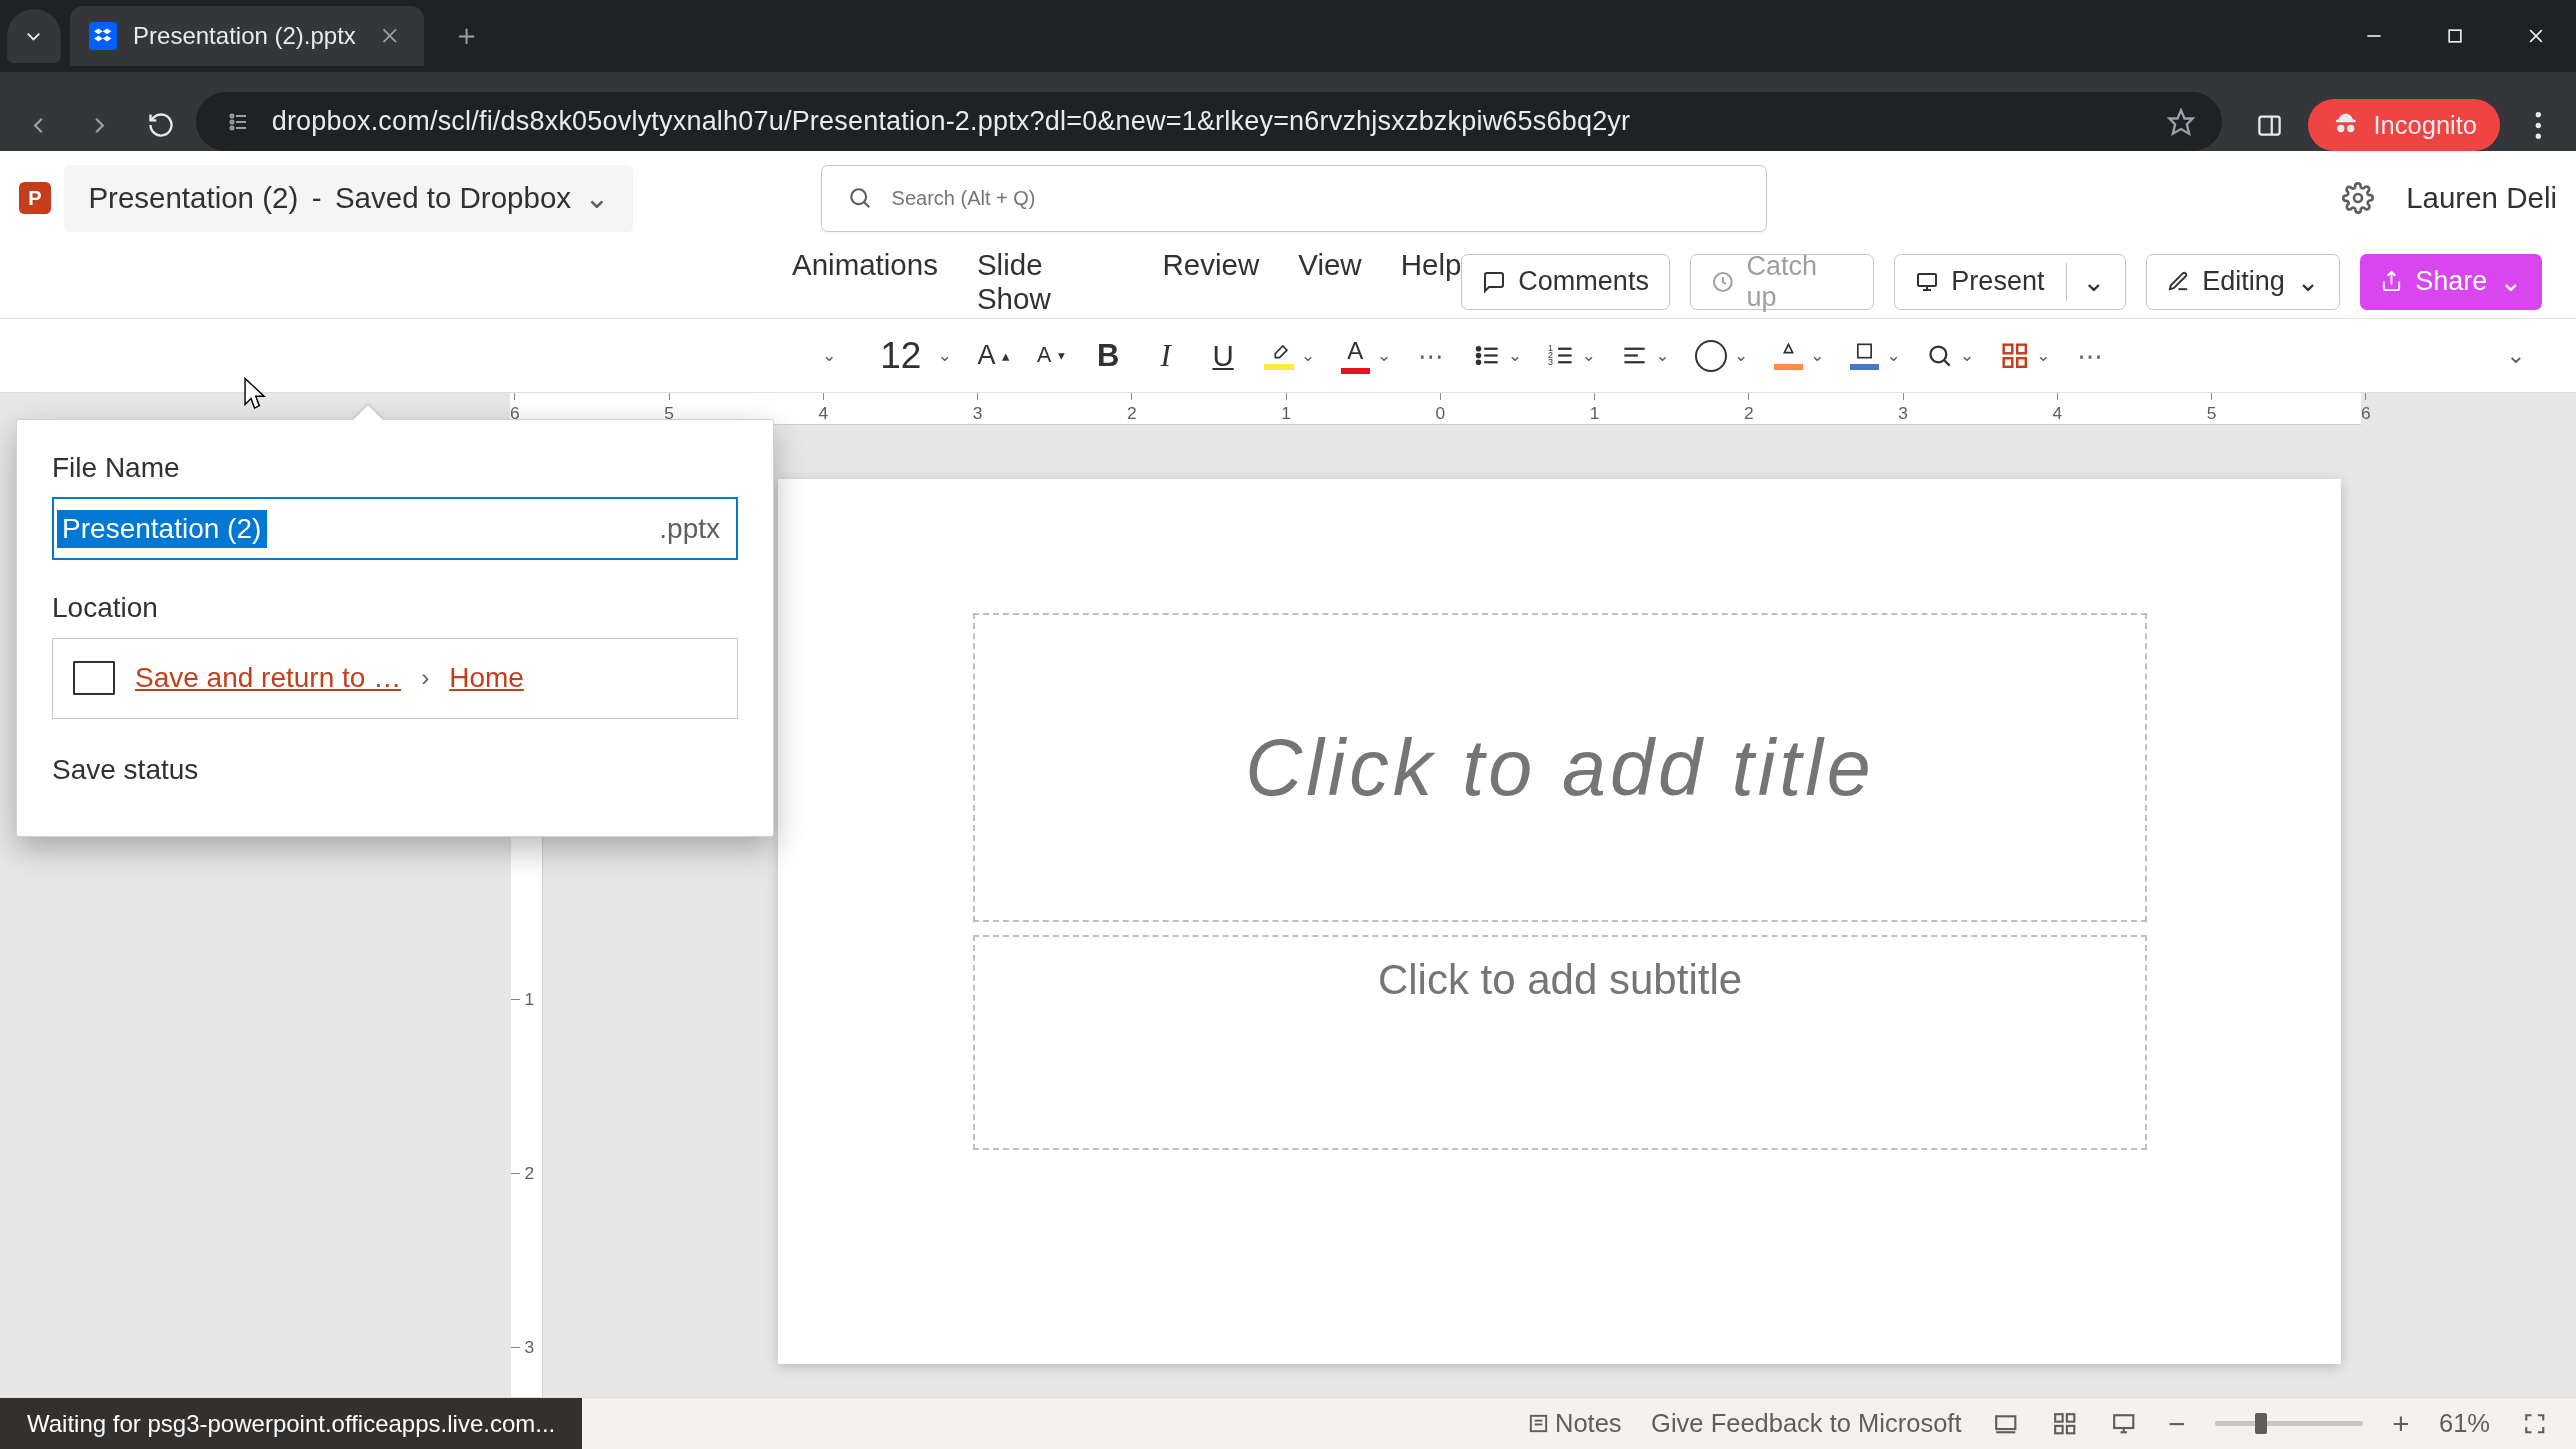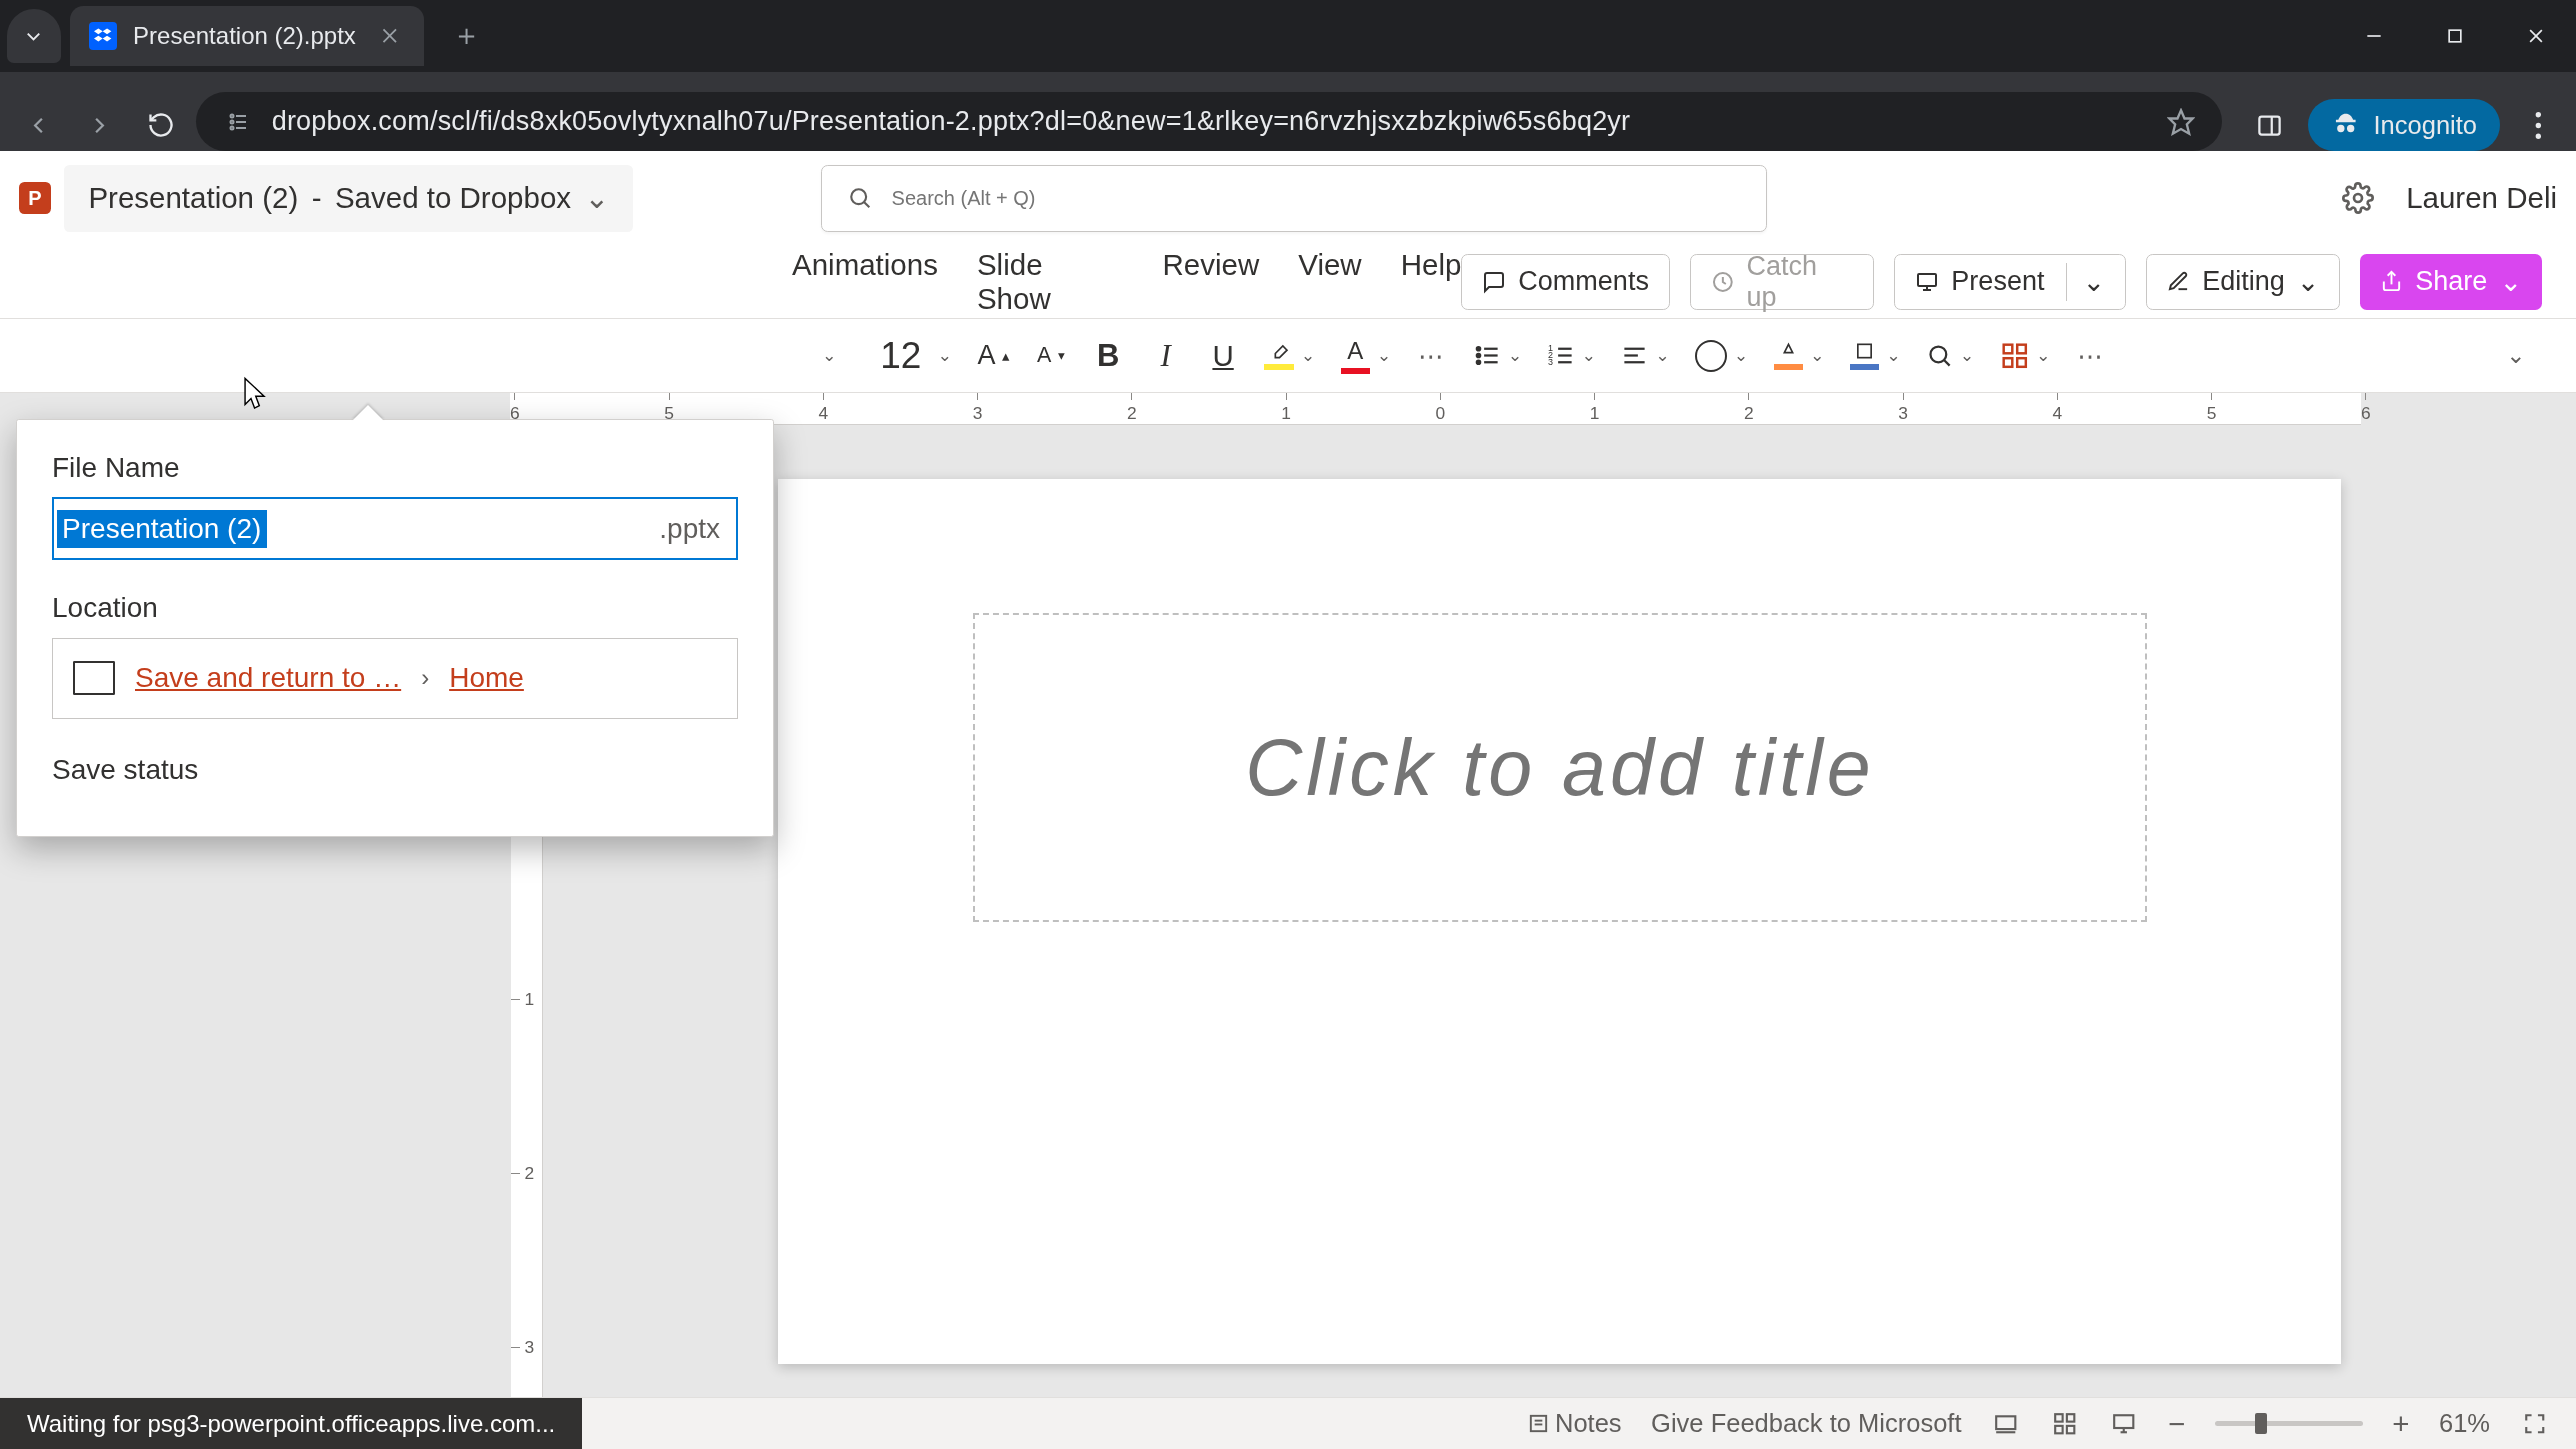--- a/index.html
+++ b/index.html
@@ -24,21 +24,21 @@
 .window-controls svg { width:20px; height:20px; }
 
 .addr-bar { height: 79px; background:#35363a; display:flex; align-items:flex-end; padding:0 12px; gap:9.4px; }
 .nav-btn { width:52px; height:52px; display:flex; align-items:center; justify-content:center; color:#9aa0a6; border-radius:50%; }
 .nav-btn.enabled { color:#e8eaed; }
 .omnibox { flex:1; height:59px; background:#202124; border-radius:29.5px; display:flex; align-items:center; padding:0 27px; gap:19px; color:#e8eaed; }
 .omnibox .site-info { width:29.5px; height:29.5px; color:#9aa0a6; display:flex; align-items:center; justify-content:center; }
 .omnibox .url { font-size:27px; color:#e8eaed; letter-spacing:0.2px; white-space:nowrap; }
 .omnibox .star { margin-left:auto; color:#9aa0a6; }
 .addr-right { display:flex; align-items:center; gap:12px; margin-left:12px; }
-.incog-pill { height:52px; background:#0369a1; border-radius:27px; display:flex; align-items:center; gap:13.4px; padding:0 23px; color:#e8eaed; font-size:25.5px; }
+.incog-pill { height:52px; background:#ef4444; border-radius:27px; display:flex; align-items:center; gap:13.4px; padding:0 23px; color:#e8eaed; font-size:25.5px; }
 
 
 .app { flex:1; background:#ffffff; display:flex; flex-direction:column; position:relative; }
 
 
 .title-row { height:94px; display:flex; align-items:center; padding:0 19px; gap:13.4px; position:relative; }
 .pp-icon { width:32px; height:32px; background:#c43e1c; border-radius:5.4px; color:#fff; font-weight:700; font-size:20px; display:flex; align-items:center; justify-content:center; }
 .doc-title-btn { height:67px; background:#f5f5f5; border-radius:5.4px; display:flex; align-items:center; gap:13.4px; padding:0 24px; font-size:29.5px; color:#323130; }
 .doc-title-btn .chev { color:#605e5c; }
 
@@ -501,20 +501,23 @@
             </div>
             <div class="vtick" style="top: 912px;">
               <span>3</span>
             </div>
           </div>
         <div class="slide-area">
           <div class="slide">
             <div class="ph-title">
               <span>Click to add title</span>
             </div>
+            <div class="ph-sub">
+              <span>Click to add subtitle</span>
+            </div>
           </div>
         </div>
       </div>
     </div>
 
     <div class="statusbar">
       <div class="left-status">Waiting for psg3-powerpoint.officeapps.live.com...</div>
       <div class="right">
         <span style="display:flex;align-items:center;gap:5px;">
             <svg width="23" height="23" viewBox="0 0 24 24" fill="none" stroke="currentColor" stroke-width="2">

